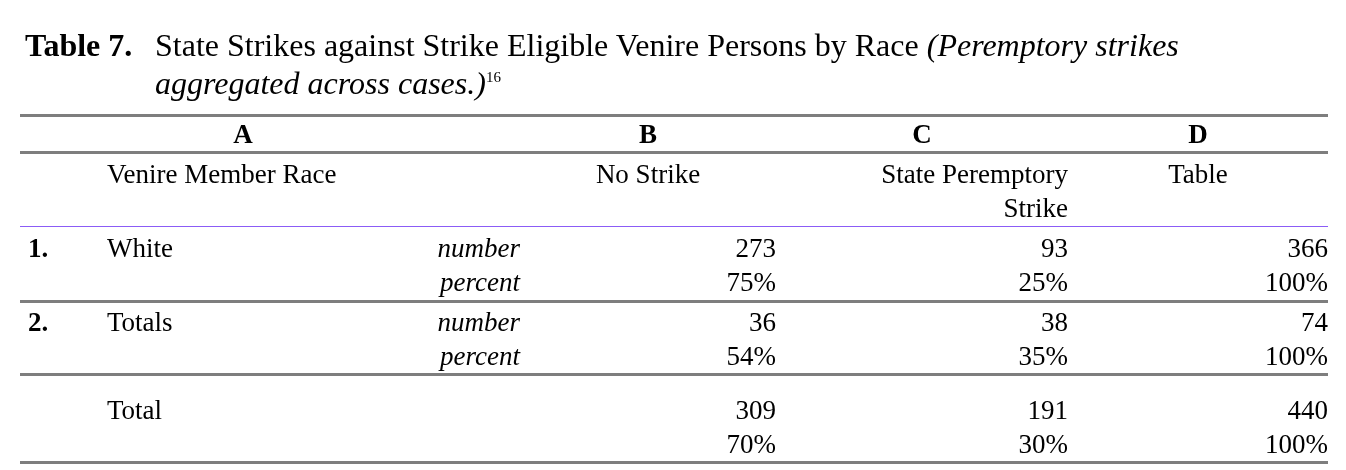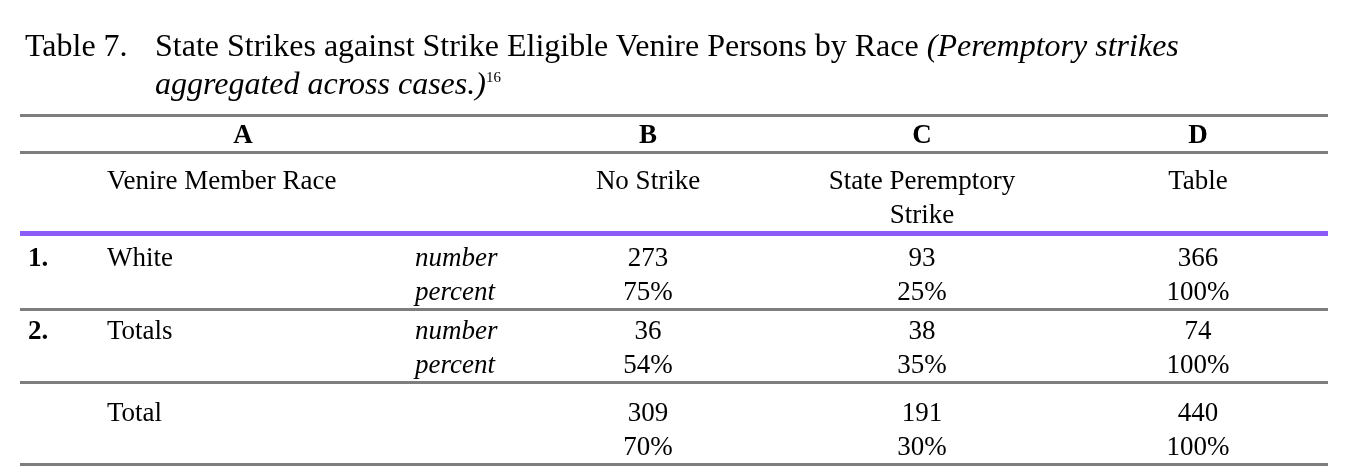--- a/index.html
+++ b/index.html
@@ -10,21 +10,21 @@
     font-family: "Liberation Serif", "DejaVu Serif", serif;
     overflow: hidden;
   }
   .caption {
     display: flex;
     margin: 26px 0 0 25px;
     font-size: 32px;
     line-height: 38px;
   }
   .caption-label {
-    font-weight: normal;
+    font-weight: bold;
     flex: 0 0 130px;
     width: 130px;
   }
   .caption-text { }
   .it { font-style: italic; }
   .fn-ref {
     font-size: 15px;
     vertical-align: super;
     line-height: 0;
   }
@@ -50,32 +50,32 @@
   tr.letters-row { height: 37px; }
   tr.letters-row td {
     border-bottom: 3px solid #7e7e7e;
     font-weight: bold;
     text-align: center;
     vertical-align: middle;
     line-height: 33px;
   }
   tr.letters-row td.h-a { padding-right: 54px; }
   tr.subheader-row { height: 74px; }
-  tr.subheader-row td { border-bottom: 5px solid #8b5cf6; padding-top: 9px; }
+  tr.subheader-row td { border-bottom: 1px solid #8b5cf6; padding-top: 3px; }
   tr.row-1 { height: 75px; }
   tr.row-1 td { border-bottom: 3px solid #7e7e7e; padding-top: 4px; }
   tr.row-2 { height: 73px; }
   tr.row-2 td { border-bottom: 3px solid #7e7e7e; padding-top: 2px; }
   tr.row-total { height: 72px; }
-  tr.row-total td { border-bottom: 3px solid #7e7e7e; padding-top: 11px; }
+  tr.row-total td { border-bottom: 3px solid #7e7e7e; padding-top: 17px; }
   td.cell-num  { padding-left: 8px; font-weight: bold; }
   td.cell-race { padding-left: 7px; }
   td.cell-sub  { padding-left: 7px; font-style: italic; }
   td.cell-val  { text-align: center; }
-  .line { display: block; }
+  .line { display: block; text-align: right; }
 </style>
 </head>
 <body>
 
 <div class="caption">
   <div class="caption-label">Table 7.</div>
   <div class="caption-text"><span>State Strikes against Strike Eligible Venire Persons by Race </span><span class="it">(Peremptory strikes</span><br><span class="it">aggregated across cases.)</span><span class="fn-ref">16</span></div>
 </div>
 
 <table class="strike-table">

